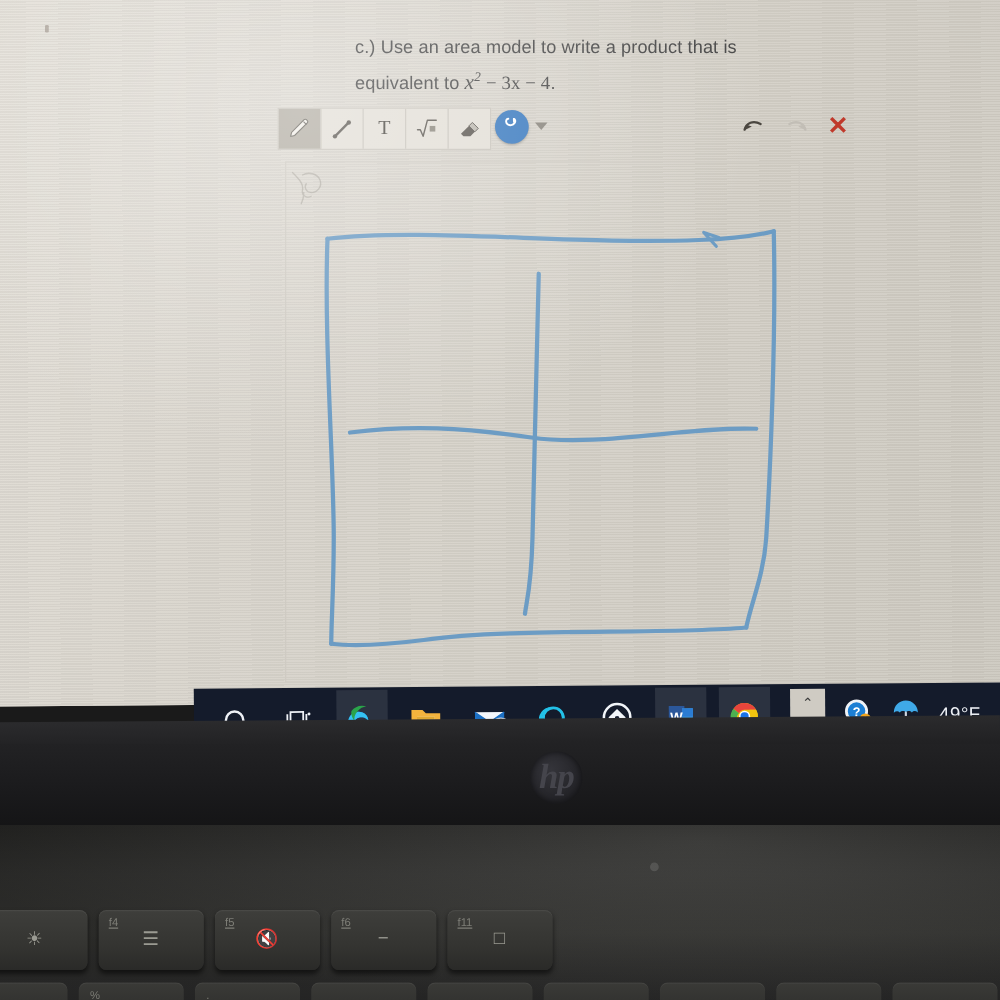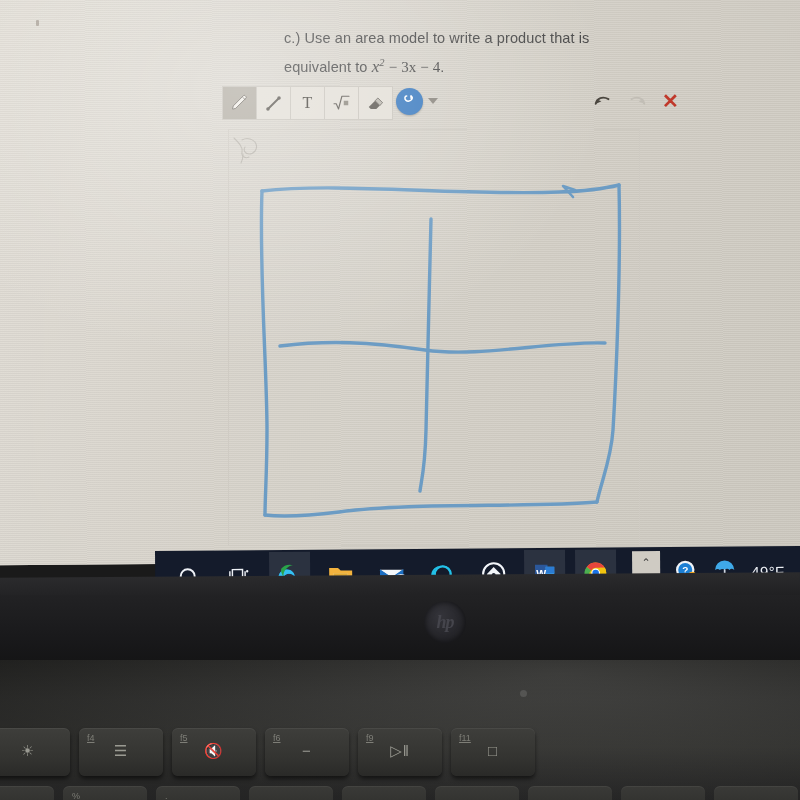--- a/index.html
+++ b/index.html
@@ -130,21 +130,21 @@
   }
   .bezel-top{
     position:absolute;left:0;top:575px;width:800px;height:24px;
     background:linear-gradient(180deg,#2b2b2d,#202022);
     transform:rotate(-0.4deg);
   }
   .hp{
     position:absolute;left:424px;top:601px;width:42px;height:42px;border-radius:50%;
     background:radial-gradient(circle at 40% 35%, #34343a, #232327 70%);
     display:flex;align-items:center;justify-content:center;
-    color:#45454c;font-style:italic;font-size:18px;font-weight:bold;
+    color:#45454c;font-style:italic;font-size:28px;font-weight:bold;
     font-family:"Liberation Serif", serif;letter-spacing:-1px;
     box-shadow:inset 0 0 6px rgba(0,0,0,.6);
   }
 
   
   .deck{
     position:absolute;left:0;top:660px;width:800px;height:140px;
     background:linear-gradient(180deg,#2a2a28 0%,#353533 28%,#3b3b38 62%,#303030 100%);
   }
   .deck-shade{
@@ -429,24 +429,20 @@
     </div>
     <div class="key">
       <span class="fn">f5</span>
       <span class="glyph">🔇</span>
     </div>
     <div class="key">
       <span class="fn">f6</span>
       <span class="glyph">−</span>
     </div>
     <div class="key">
-      <span class="fn">f9</span>
-      <span class="glyph">▷‖</span>
-    </div>
-    <div class="key">
       <span class="fn">f11</span>
       <span class="glyph">□</span>
     </div>
   </div>
 
   <div class="keyrow2">
     <div class="key2"></div>
     <div class="key2">
         <span>%</span>
       </div>

